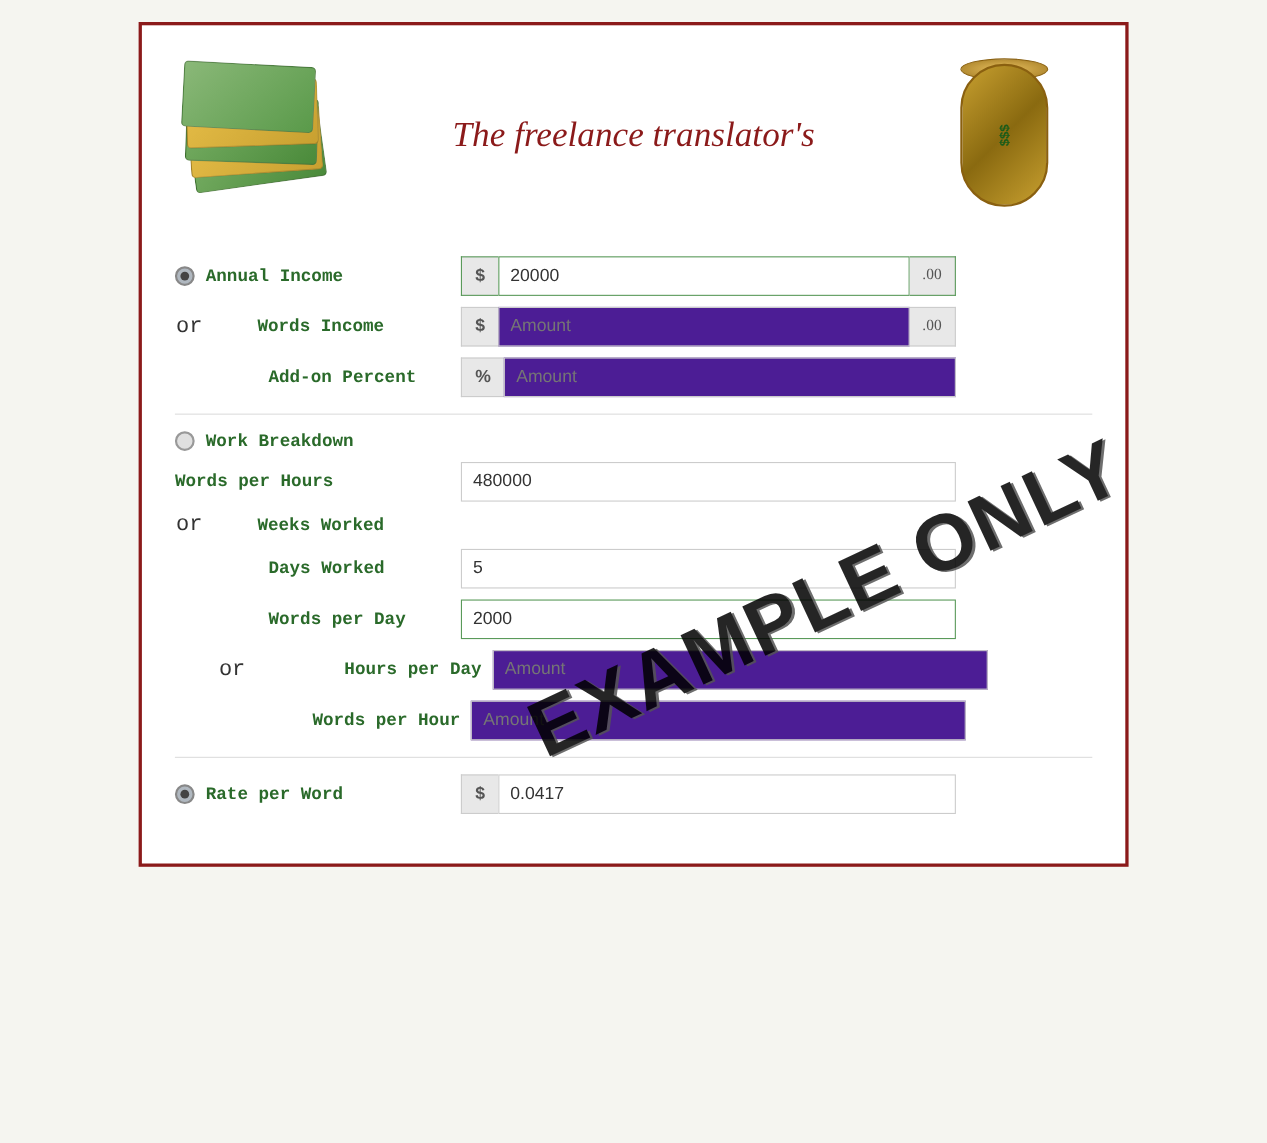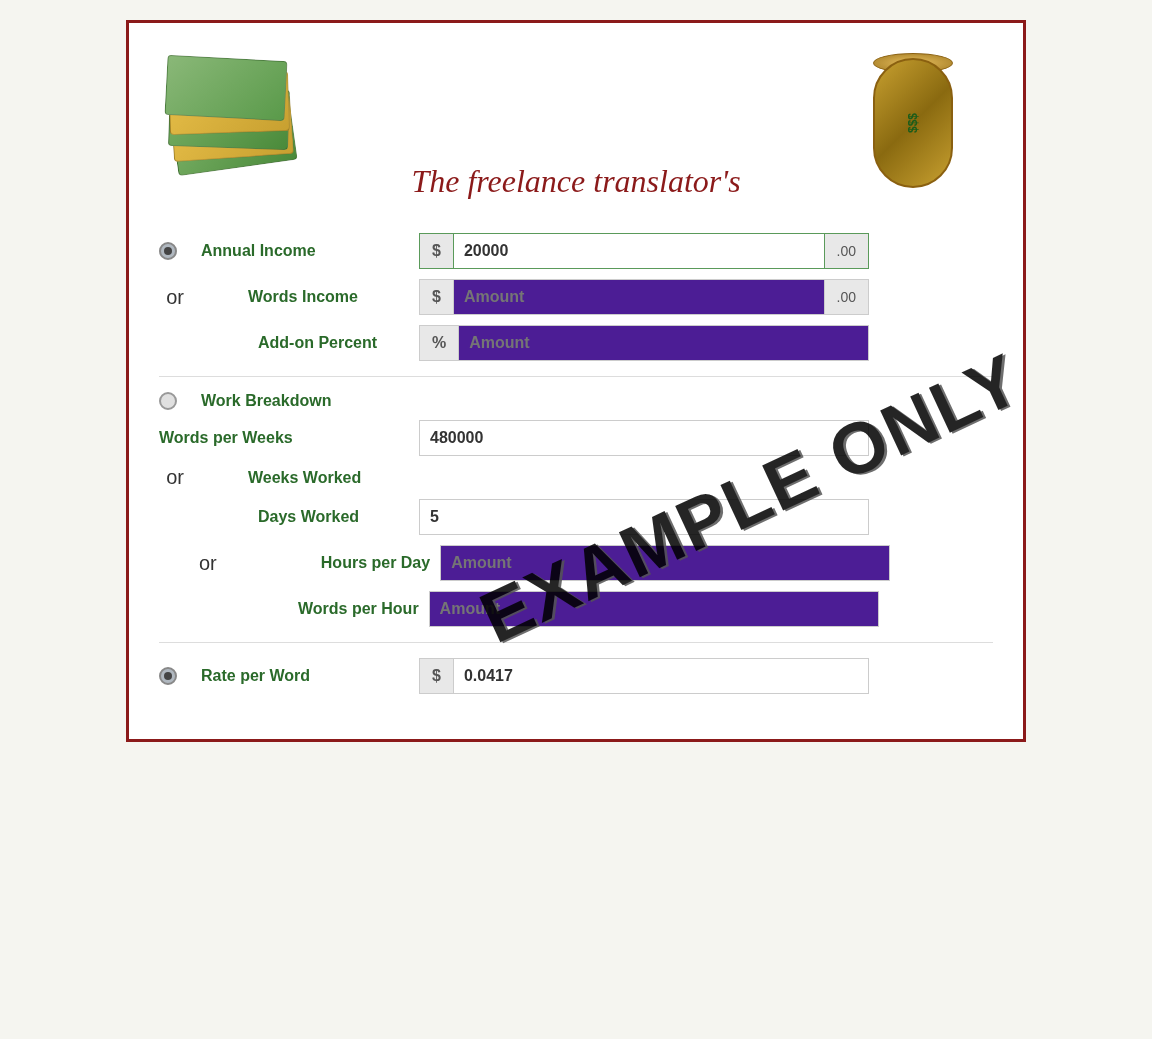--- a/index.html
+++ b/index.html
@@ -19,21 +19,21 @@
       background: #fff;
       border: 3px solid #8b1a1a;
       padding: 20px 30px 30px 30px;
       position: relative;
       overflow: hidden;
     }
 
     
     .header {
       display: flex;
-      align-items: flex-end;
+      align-items: center;
       justify-content: space-between;
       margin-bottom: 30px;
     }
 
     .header-title {
       text-align: center;
       flex: 1;
     }
 
     .header-title h1 {
@@ -119,22 +119,23 @@
     .form-row {
       display: flex;
       align-items: center;
       margin-bottom: 10px;
       gap: 10px;
     }
 
     .label-col {
       display: flex;
       align-items: center;
-      gap: 24px;
+      gap: 10px;
       min-width: 250px;
+      font-family: Liberation Mono, monospace;
     }
 
     .or-text {
       color: #333;
       font-size: 20px;
       min-width: 25px;
       text-align: right;
     }
 
     .field-label {
@@ -189,21 +190,20 @@
     }
 
     .input-field {
       flex: 1;
       border: 1px solid #ccc;
       padding: 8px 10px;
       font-size: 16px;
       color: #333;
       outline: none;
       background: #fff;
-      font-weight: bold;
     }
 
     .input-field.active-input {
       border-color: #5a9a5a;
       background: #fff;
     }
 
     .input-field.disabled-input {
       background: #4c1d95;
       color: #999;
@@ -211,20 +211,21 @@
 
     .input-suffix {
       background: #e8e8e8;
       border: 1px solid #ccc;
       border-left: none;
       padding: 8px 12px;
       font-size: 14px;
       color: #555;
       display: flex;
       align-items: center;
+      font-family: Liberation Serif, serif;
     }
 
     .input-group.active-group .input-field {
       border-color: #5a9a5a;
     }
     .input-group.active-group .input-prefix {
       border-color: #5a9a5a;
     }
     .input-group.active-group .input-suffix {
       border-color: #5a9a5a;
@@ -335,21 +336,21 @@
 
     <div class="form-row">
       <div class="label-col">
         <div class="radio-btn"></div>
         <span class="field-label">Work Breakdown</span>
       </div>
     </div>
 
     <div class="form-row">
       <div class="label-col">
-        <span class="field-label">Words per Weeks</span>
+        <span class="field-label">Words per Hours</span>
       </div>
       <div class="input-group">
         <input type="text" class="input-field" value="480000" style="">
       </div>
     </div>
 
     <div class="form-row">
       <div class="label-col">
         <span class="or-text">or</span>
         <span class="field-label indent-1">Weeks Worked</span>
@@ -359,20 +360,29 @@
     <div class="form-row">
       <div class="label-col">
         <span style="min-width:35px;"></span>
         <span class="field-label indent-1">Days Worked</span>
       </div>
       <div class="input-group">
         <input type="text" class="input-field" value="5" style="">
       </div>
     </div>
 
+    <div class="form-row">
+      <div class="label-col">
+        <span style="min-width:35px;"></span>
+        <span class="field-label indent-1">Words per Day</span>
+      </div>
+      <div class="input-group active-group">
+        <input type="text" class="input-field active-input" value="2000" style="">
+      </div>
+    </div>
 
     <div class="form-row">
       <div class="label-col">
         <span class="or-text indent-1">or</span>
         <span class="field-label indent-2">Hours per Day</span>
       </div>
       <div class="input-group">
         <input type="text" class="input-field disabled-input" placeholder="Amount" style="">
       </div>
     </div>

